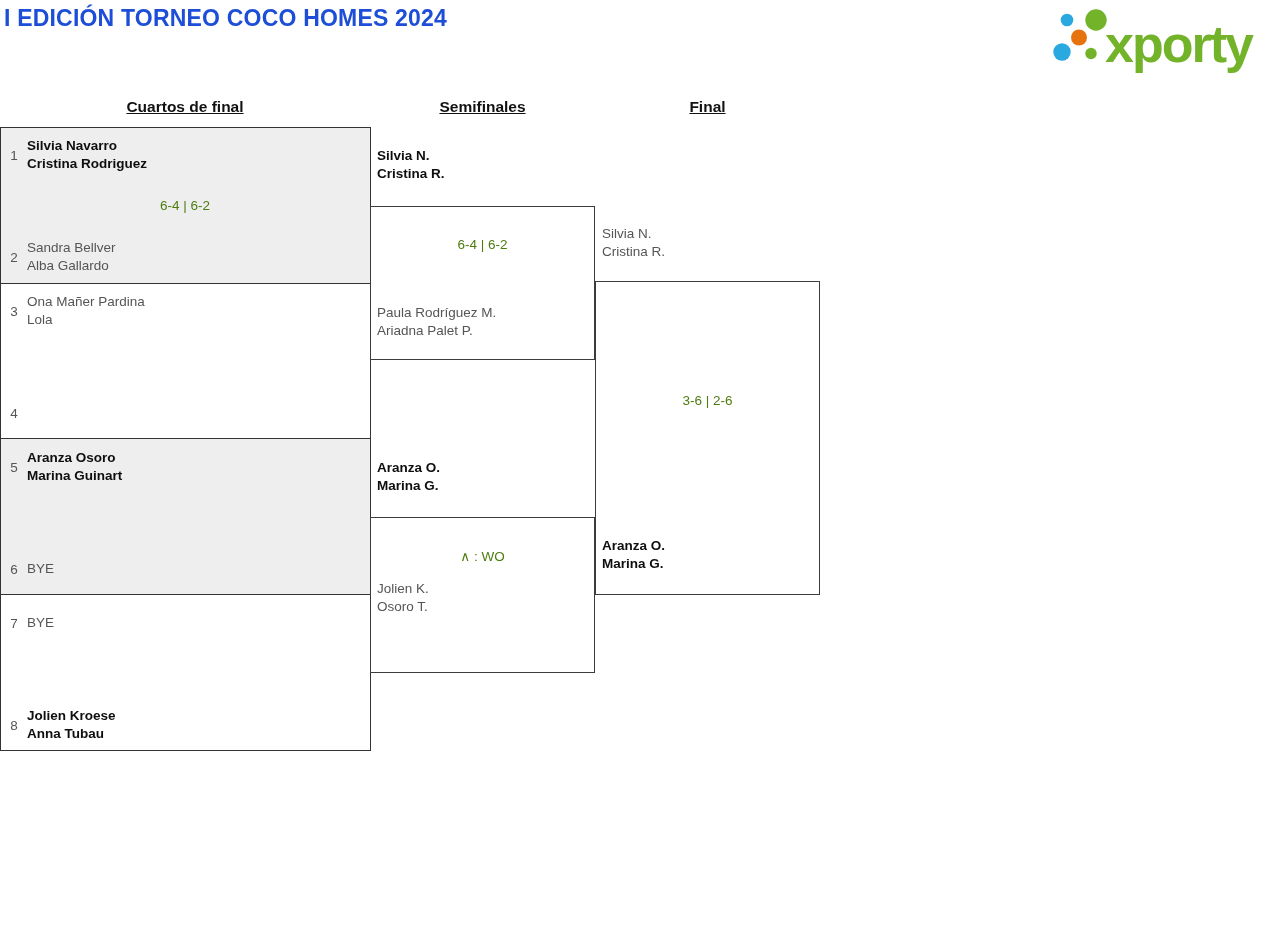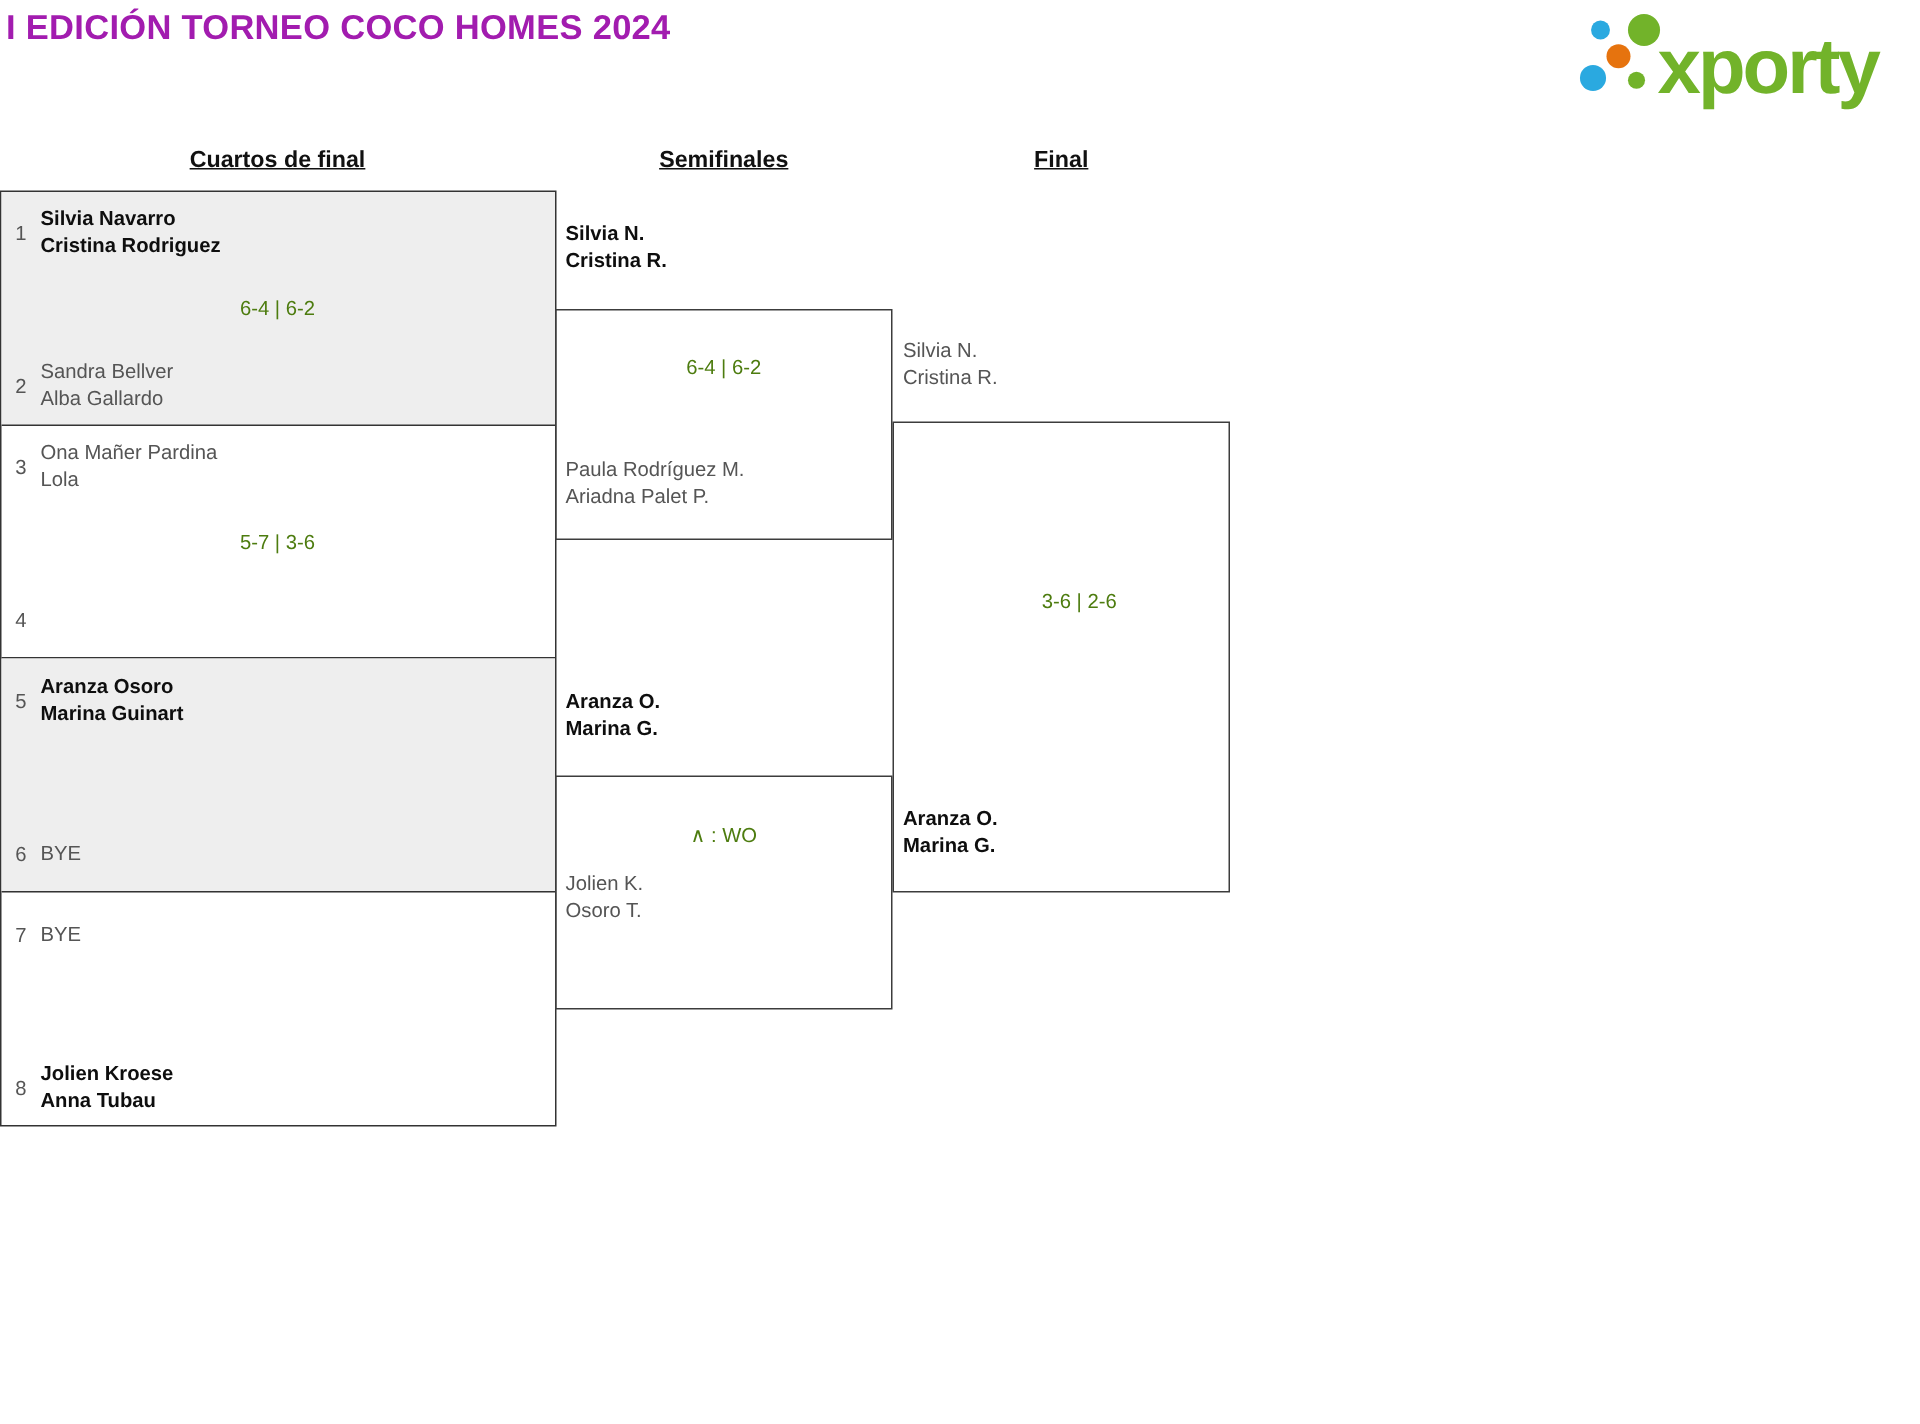--- a/index.html
+++ b/index.html
@@ -11,21 +11,21 @@
     font-family: "Liberation Sans", sans-serif;
     color: #1a1a1a;
     overflow: hidden;
   }
   
   .title-block { position: absolute; left: 4px; top: 2px; }
   .title-line {
     font-size: 23px;
     line-height: 33px;
     font-weight: 700;
-    color: #a21caf;
+    color: #1d4ed8;
     letter-spacing: 0.2px;
   }
   .logo { position: absolute; left: 1048px; top: 4px; width: 232px; height: 72px; cursor: pointer; }
 
   
   .round-header {
     position: absolute;
     top: 98px;
     text-align: center;
     font-size: 15.5px;
@@ -139,21 +139,20 @@
     </span>
   </div>
 
   <div class="team loser" style="left:8px; top:293px;">
     <span class="seed">3</span>
     <span class="names">
       <span>Ona Mañer Pardina</span><br>
       <span>Lola</span>
     </span>
   </div>
-  <div class="score score-qf" style="top:353px;">5-7 | 3-6</div>
   <div class="team winner" style="left:8px; top:395px;">
     <span class="seed">4</span>
   </div>
 
   <div class="team winner" style="left:8px; top:449px;">
     <span class="seed">5</span>
     <span class="names">
       <span>Aranza Osoro</span><br>
       <span>Marina Guinart</span>
     </span>
@@ -206,21 +205,21 @@
       <span>Osoro T.</span>
     </span>
   </div>
 
   <div class="team loser" style="left:602px; top:225px;">
     <span class="names">
       <span>Silvia N.</span><br>
       <span>Cristina R.</span>
     </span>
   </div>
-  <div class="score score-f" style="top:392px;padding-left:12px;">3-6 | 2-6</div>
+  <div class="score score-f" style="top:392px;">3-6 | 2-6</div>
   <div class="team winner" style="left:602px; top:537px;">
     <span class="names">
       <span>Aranza O.</span><br>
       <span>Marina G.</span>
     </span>
   </div>
 
 </div>
 
 </body></html>

